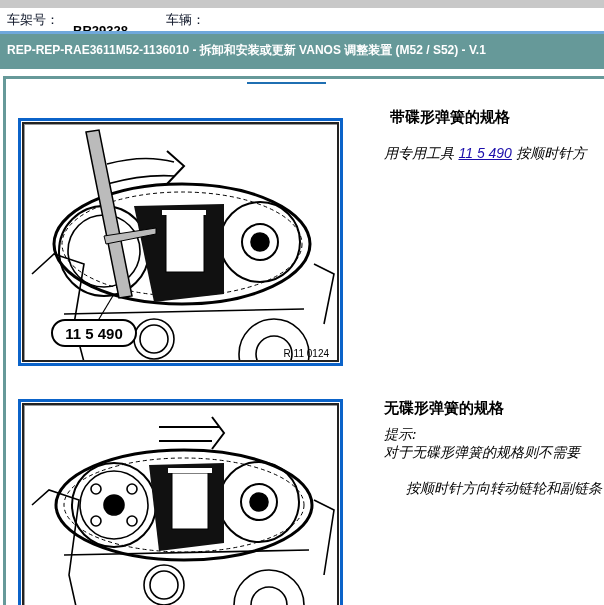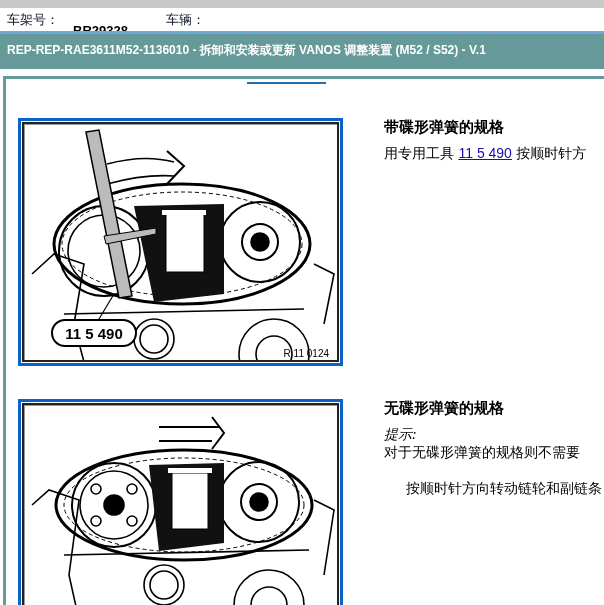--- a/index.html
+++ b/index.html
@@ -46,20 +46,21 @@
   .fig1 .inner { border-bottom:2px solid #222; }
   .fig svg { position:absolute; left:0; top:0; }
 
   .section-title {
     position:absolute; left:384px; font-weight:bold; font-size:15px;
     font-family:"DejaVu Serif",serif; white-space:nowrap;
   }
   .body-text {
     position:absolute; left:384px; font-size:14px; white-space:nowrap;
     font-family:"DejaVu Sans",sans-serif;
+    font-style:italic;
   }
   .tool-link { color:#1a0dab; text-decoration:underline; font-family:"Liberation Sans",sans-serif; }
   .hint { font-style:italic; }
 </style>
 </head>
 <body>
 
 <div class="topstrip"></div>
 
 <div class="vehicle-row">
@@ -114,21 +115,21 @@
 
       <line x1="90" y1="170" x2="72" y2="200" stroke="#000" stroke-width="1.2"></line>
 
       <rect x="28" y="196" width="84" height="26" rx="13" ry="13" fill="#fff" stroke="#000" stroke-width="2"></rect>
       <text x="70" y="215" text-anchor="middle" font-family="Liberation Sans, sans-serif" font-weight="bold" font-size="15">11 5 490</text>
       <text x="305" y="233" text-anchor="end" font-family="Liberation Sans, sans-serif" font-size="10">R 11 0124</text>
     </svg>
   </div>
 </div>
 
-<div class="section-title" style="top:118px;">带碟形弹簧的规格</div>
+<div class="section-title" style="top:108px;margin-left:6px;">带碟形弹簧的规格</div>
 <div class="body-text" style="top:145px;">
   <span>用专用工具 </span><a class="tool-link">11 5 490</a><span> 按顺时针方</span>
 </div>
 
 <div class="fig fig2">
   <div class="inner">
     <svg width="315" height="215" viewBox="0 0 315 215">
       <g fill="none" stroke="#000" stroke-width="1.6">
 
         <line x1="135" y1="22" x2="195" y2="22" stroke-width="2"></line>

